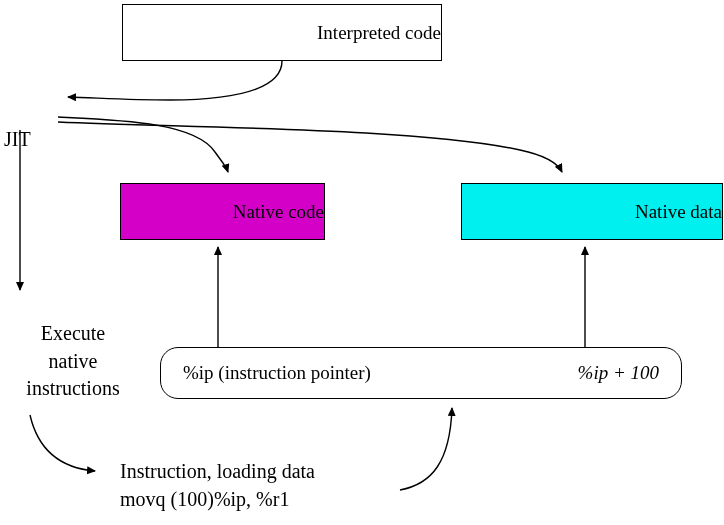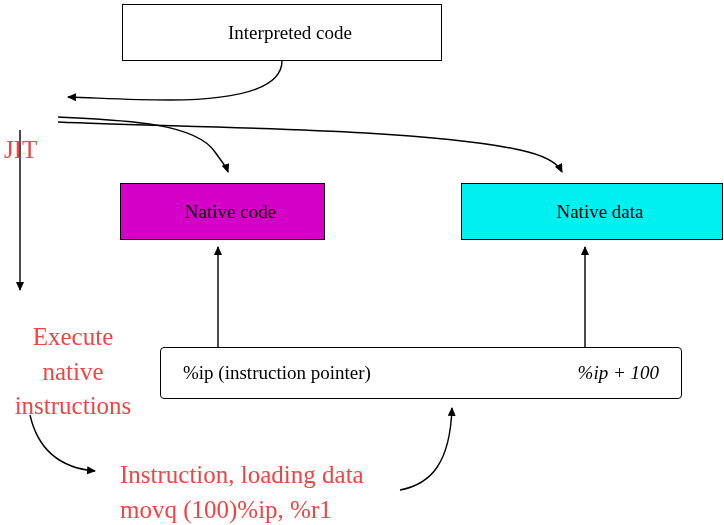--- a/index.html
+++ b/index.html
@@ -21,21 +21,21 @@
     top: 0;
     width: 724px;
     height: 525px;
     pointer-events: none;
   }
   .box {
     position: absolute;
     box-sizing: border-box;
     display: flex;
     align-items: center;
-    justify-content: center;
+    justify-content: flex-end;
     border: 1px solid #000000;
     font-size: 19px;
     color: #000000;
     white-space: nowrap;
     padding-left: 16px;
   }
   
   #box-interpreted {
     left: 122px;
     top: 4px;
@@ -57,35 +57,35 @@
     width: 262px;
     height: 57px;
     background: #00f0f0;
   }
   
   #box-ip {
     left: 160px;
     top: 347px;
     width: 522px;
     height: 52px;
-    border-radius: 4px;
+    border-radius: 18px;
     justify-content: flex-end;
     padding: 0 22px;
   }
   #box-ip .ip-left {
     flex: 0 0 auto;
   }
   #box-ip .ip-right {
     margin-left: auto;
     font-style: italic;
   }
   .plain-label {
     position: absolute;
-    font-size: 25px;
-    color: #ef4444;
+    font-size: 20px;
+    color: #000000;
     line-height: 1.38;
     white-space: pre-line;
   }
   #label-jit {
     left: 4px;
     top: 98px;
   }
   #label-execute {
     left: 3px;
     top: 320px;

